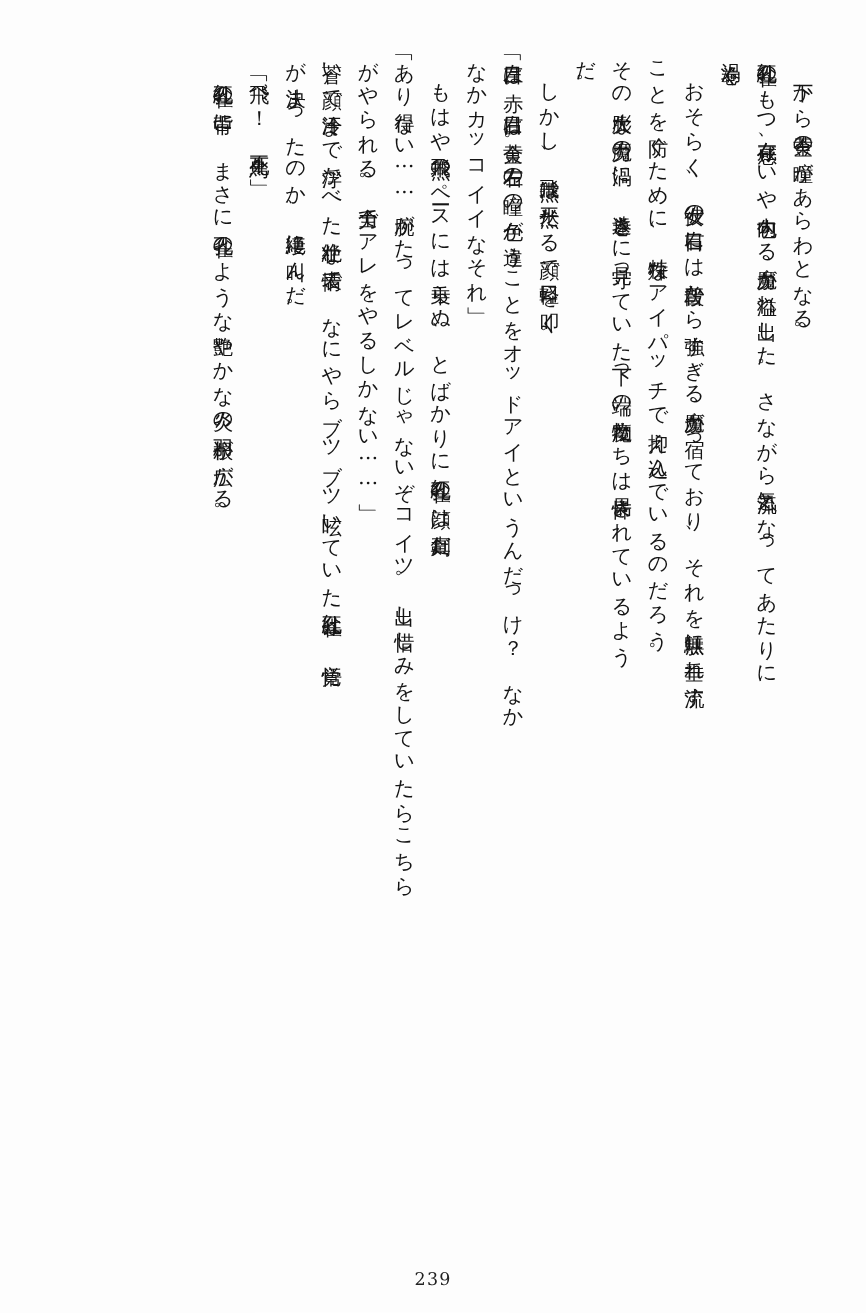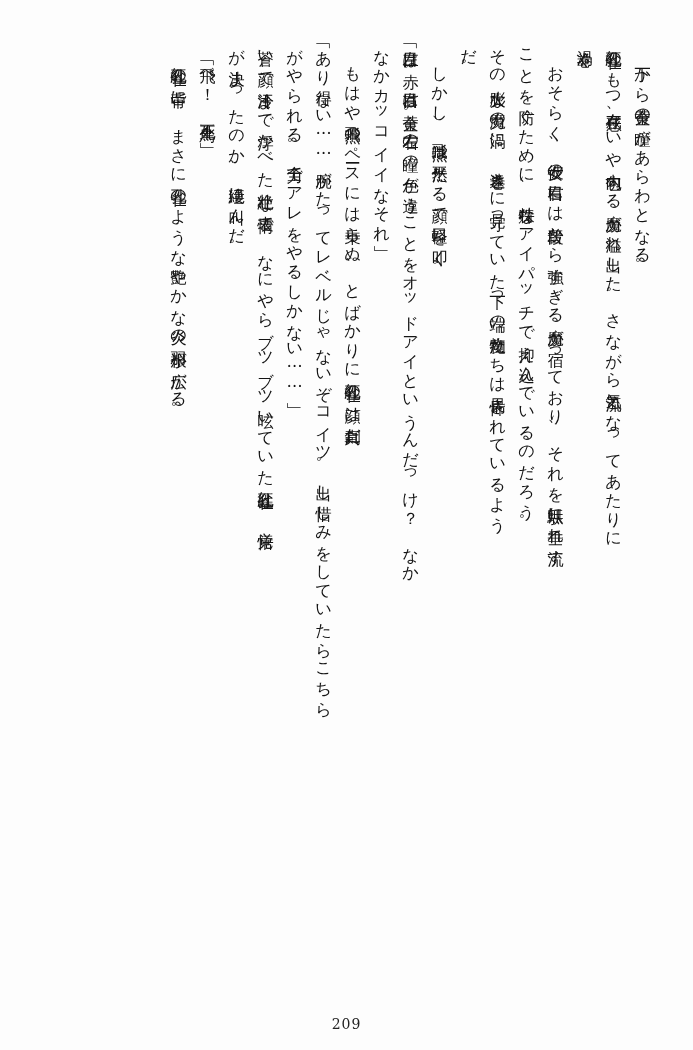--- a/index.html
+++ b/index.html
@@ -78,14 +78,14 @@
       <div class="vline">「左目は赤。右目は黄金。左右の瞳の色が違うことをオッドアイというんだっけ？　なか</div>
       <div class="vline">なかカッコイイなそれ」</div>
       <div class="vline indent">もはや飛燕のペースには乗らぬ、とばかりに紅孔雀の顔は真剣だ。</div>
       <div class="vline">「あり得ない……腕がたってレベルじゃないぞコイツ。出し惜しみをしていたらこちら</div>
       <div class="vline">がやられる。全力でアレをやるしかない……」</div>
       <div class="vline">蒼い顔で冷汗まで浮かべた壮絶な表情で、なにやらブツブツ呟いていた紅孔雀は、覚悟</div>
       <div class="vline">が決まったのか、凄絶に叫んだ。</div>
       <div class="vline indent">「飛べ！　不死鳥！」</div>
       <div class="vline indent">紅孔雀の背中に、まさに孔雀のような艶やかな炎の羽根が広がる。</div>
     </div>
-  <div id="page-number">209</div>
+  <div id="page-number">239</div>
 </div>
 
 </body></html>

